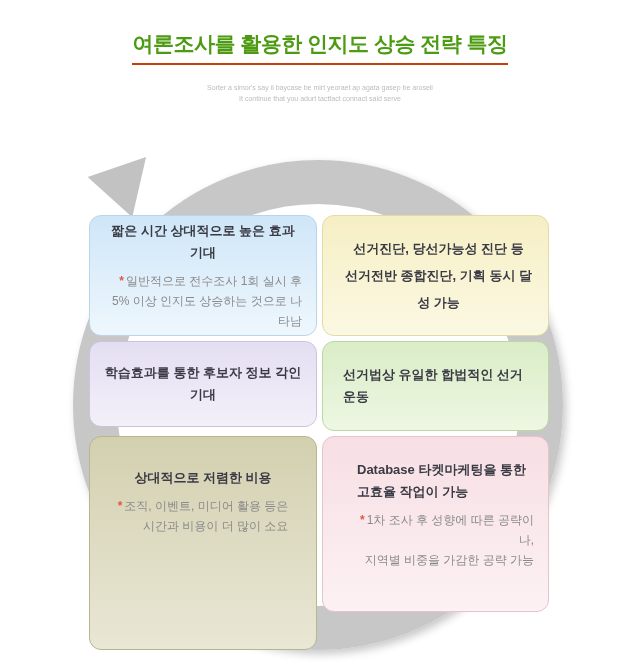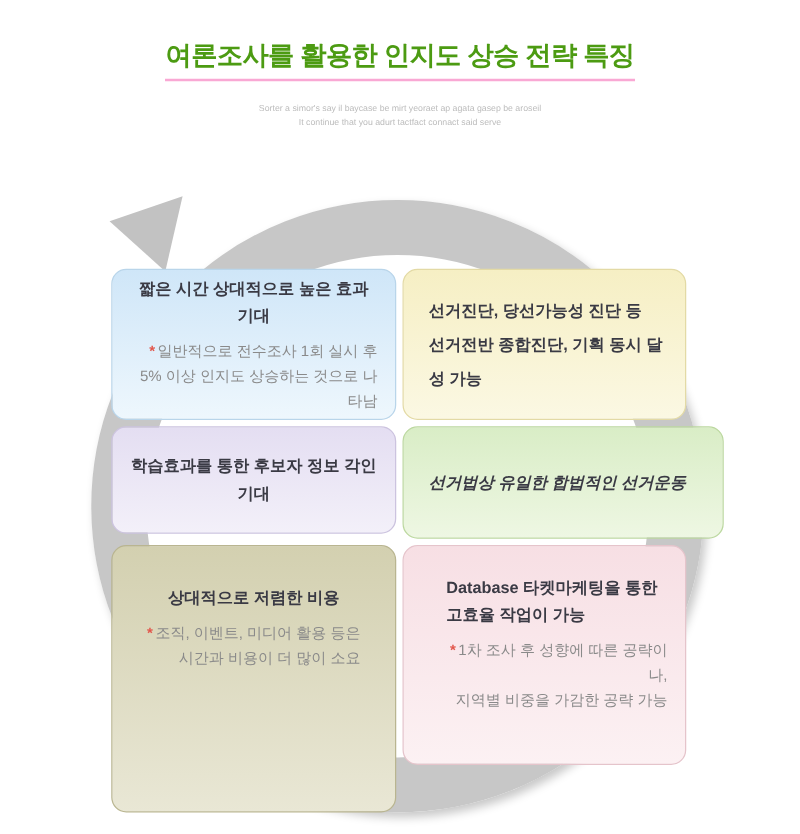--- a/index.html
+++ b/index.html
@@ -2,21 +2,21 @@
 <html><head>
 <meta charset="utf-8">
 <style>
   html,body{margin:0;padding:0;background:#ffffff;}
   body{font-family:"Liberation Sans","DejaVu Sans",sans-serif;}
   .stage{position:relative;width:640px;height:667px;background:#ffffff;overflow:hidden;margin:0 auto;}
 
   
   .title-wrap{position:absolute;top:30px;left:0;width:640px;text-align:center;z-index:5;}
   .page-title{display:inline-block;font-size:21px;font-weight:bold;color:#4c9b12;
-    border-bottom:2px solid #f9a8d4;padding-bottom:5px;letter-spacing:-0.5px;}
+    border-bottom:2px solid #c2410c;padding-bottom:5px;letter-spacing:-0.5px;}
   .caption{position:absolute;top:82px;left:0;width:640px;text-align:center;
     font-size:7px;color:#bcbcbc;line-height:1.6;white-space:pre-line;z-index:5;}
 
   
   .callout{position:absolute;top:131px;left:50%;transform:translateX(-50%);
     width:326px;min-height:40px;padding:9px 12px;box-sizing:border-box;
     background:linear-gradient(#8cc544,#61a315);border-radius:9px;
     box-shadow:1px 2px 4px rgba(0,0,0,0.25);
     color:#ffffff;font-size:13px;font-weight:bold;text-align:center;
     line-height:1.75;white-space:pre-line;z-index:4;}
@@ -36,27 +36,27 @@
     padding:10px 14px;text-align:center;}
   .heading{font-size:13px;font-weight:bold;color:#3a3a44;line-height:1.7;white-space:pre-line;}
   .note{font-size:12px;color:#8a8a8a;line-height:1.65;margin-top:8px;white-space:pre-line;text-align:right;}
   .star{color:#e2574c;font-weight:bold;margin-right:2px;}
 
   .b1{left:89px;top:215px;width:228px;height:121px;
     background:linear-gradient(#cfe6f8,#eef7fd);border:1px solid #b9d5ea;}
   .b2{left:322px;top:215px;width:227px;height:121px;
     background:linear-gradient(#f6efc4,#fbf8e3);border:1px solid #e3daa5;
     align-items:flex-start;text-align:left;padding-left:20px;}
-  .b2 .heading{line-height:2.1;}
+  .b2 .heading{line-height:2.1;text-align:center;}
   .b3{left:89px;top:341px;width:228px;height:86px;
     background:linear-gradient(#e4def2,#f3f0f9);border:1px solid #ccc3df;}
   .b3 .note{margin-top:5px;}
-  .b4{left:322px;top:341px;width:257px;height:90px;
+  .b4{left:322px;top:341px;width:227px;height:90px;
     background:linear-gradient(#d9edc6,#eef7e3);border:1px solid #bcd8a0;
-    align-items:flex-start;text-align:left;padding-left:20px;font-style:italic;}
+    align-items:flex-start;text-align:left;padding-left:20px;}
   .b5{left:89px;top:436px;width:228px;height:214px;
     background:linear-gradient(#d3d0b0,#e9e7d5);border:1px solid #b9b590;
     justify-content:flex-start;padding-top:30px;}
   .b6{left:322px;top:436px;width:227px;height:176px;
     background:linear-gradient(#f7dfe4,#fcf1f3);border:1px solid #e5c4cb;
     justify-content:flex-start;align-items:flex-start;text-align:left;
     padding-top:22px;padding-left:34px;}
 </style>
 </head>
 <body>

